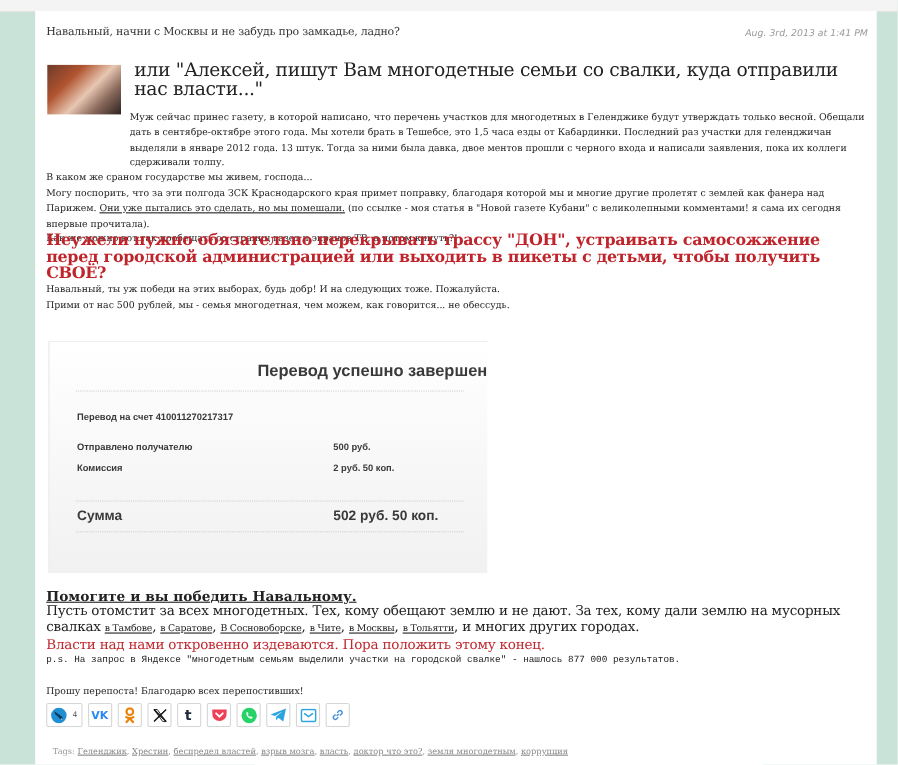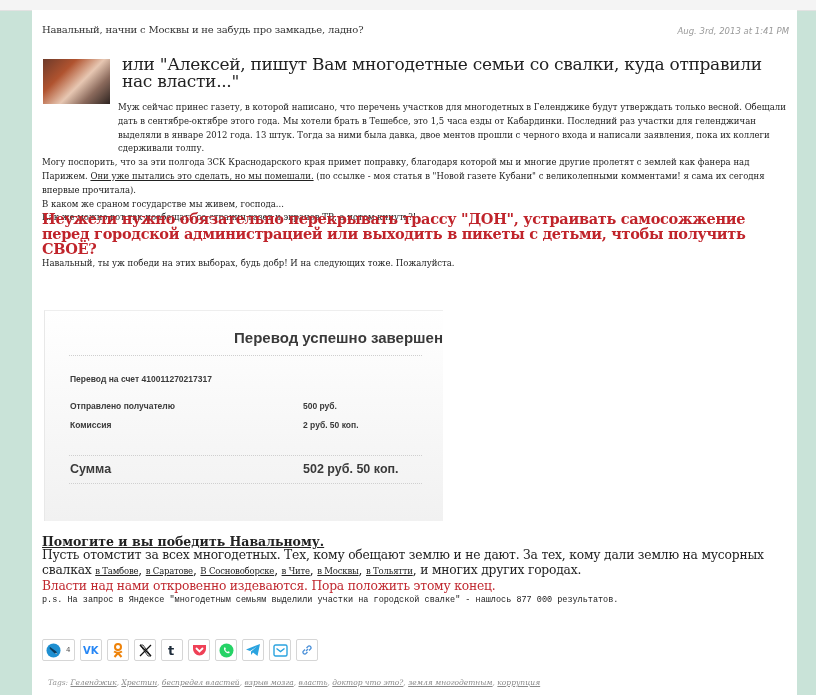--- a/index.html
+++ b/index.html
@@ -121,49 +121,50 @@
     height: 22px; min-width: 22px; border: 1px solid #d6d6d6; border-radius: 2px;
     display: flex; align-items: center; justify-content: center; background: #fff;
     box-sizing: border-box; padding: 0 2px;
   }
   .share-btn.wide { width: 33px; justify-content: flex-start; padding-left: 3px; gap: 5px; }
   .share-btn svg { display: block; }
   .share-count { font-family: "DejaVu Sans", sans-serif; font-size: 7px; color: #555; }
 
   .tags {
     position: absolute; left: 16px; top: 668px;
-    font-size: 7.5px; color: #999; font-style: italic;
+    font-size: 7.5px; color: #999; 
   }
   .tags a { color: #888; text-decoration: underline; }
 </style>
 </head>
 <body>
 
 <div class="topbar"></div>
 
 <div class="content">
 
 
   <div class="entry-title">Навальный, начни с Москвы и не забудь про замкадье, ладно?</div>
   <div class="entry-date">Aug. 3rd, 2013 at 1:41 PM</div>
 
   <div class="avatar"></div>
   <div class="post-subtitle">или "Алексей, пишут Вам многодетные семьи со свалки, куда отправили нас власти..."</div>
 
   <div class="body-text">
     <p class="indent">Муж сейчас принес газету, в которой написано, что перечень участков для многодетных в Геленджике будут утверждать только весной. Обещали дать в сентябре-октябре этого года. Мы хотели брать в Тешебсе, это 1,5 часа езды от Кабардинки. Последний раз участки для геленджичан выделяли в январе 2012 года. 13 штук. Тогда за ними была давка, двое ментов прошли с черного входа и написали заявления, пока их коллеги сдерживали толпу.</p>
+    <p>В каком же сраном государстве мы живем, господа...</p>
     <p><span>Могу поспорить, что за эти полгода ЗСК Краснодарского края примет поправку, благодаря которой мы и многие другие пролетят с землей как фанера над Парижем. </span><a href="#">Они уже пытались это сделать, но мы помешали.</a><span> (по ссылке - моя статья в "Новой газете Кубани" с великолепными комментами! я сама их сегодня впервые прочитала).</span></p>
-    <p>В каком же сраном государстве мы живем, господа...</p>
     <p>Как же можно вот так пообещать со страниц газет и экранов ТВ, а потом кинуть?!</p>
   </div>
 
   <div class="red-heading">Неужели нужно обязательно перекрывать трассу "ДОН", устраивать самосожжение перед городской администрацией или выходить в пикеты с детьми, чтобы получить СВОЁ?</div>
 
   <div class="body-text2">
     <p>Навальный, ты уж победи на этих выборах, будь добр! И на следующих тоже. Пожалуйста.</p>
+    <p>Прими от нас 500 рублей, мы - семья многодетная, чем можем, как говорится... не обессудь.</p>
   </div>
 
   <div class="receipt">
     <div class="r-title">Перевод успешно завершен</div>
     <div class="dots" style="top:44px"></div>
     <div class="r-row" style="top:63px">Перевод на счет 410011270217317</div>
     <div class="r-row" style="top:90px">Отправлено получателю</div>
     <div class="r-val" style="top:90px">500 руб.</div>
     <div class="r-row" style="top:109px">Комиссия</div>
     <div class="r-val" style="top:109px">2 руб. 50 коп.</div>
@@ -174,20 +175,21 @@
   </div>
 
   <div class="help-heading">Помогите и вы победить Навальному.</div>
 
   <div class="big-line">
     <span>Пусть отомстит за всех многодетных. Тех, кому обещают землю и не дают. За тех, кому дали землю на мусорных свалках </span><a href="#">в Тамбове</a>, <a href="#">в Саратове</a>, <a href="#">В Сосновоборске</a>, <a href="#">в Чите</a>, <a href="#">в Москвы</a>, <a href="#">в Тольятти</a>,<span> и многих других городах.</span>
   </div>
 
   <div class="red-line">Власти над нами откровенно издеваются. Пора положить этому конец.</div>
   <div class="ps-line">p.s. На запрос в Яндексе "многодетным семьям выделили участки на городской свалке" - нашлось 877 000 результатов.</div>
+  <div class="repost">Прошу перепоста! Благодарю всех перепостивших!</div>
 
   <div class="share-row">
     <div class="share-btn wide">
       <span>
         <svg width="15" height="15" viewBox="0 0 16 16">
             <circle cx="8" cy="8" r="7.5" fill="#1e8fd1"></circle>
             <path d="M4 4 L11 9 L12 12 L9 11 L4 6 Z" fill="#0b3a5c"></path>
             <path d="M10.5 10.5 L12 12 L10 11.5Z" fill="#fff"></path>
           </svg>
       </span>

